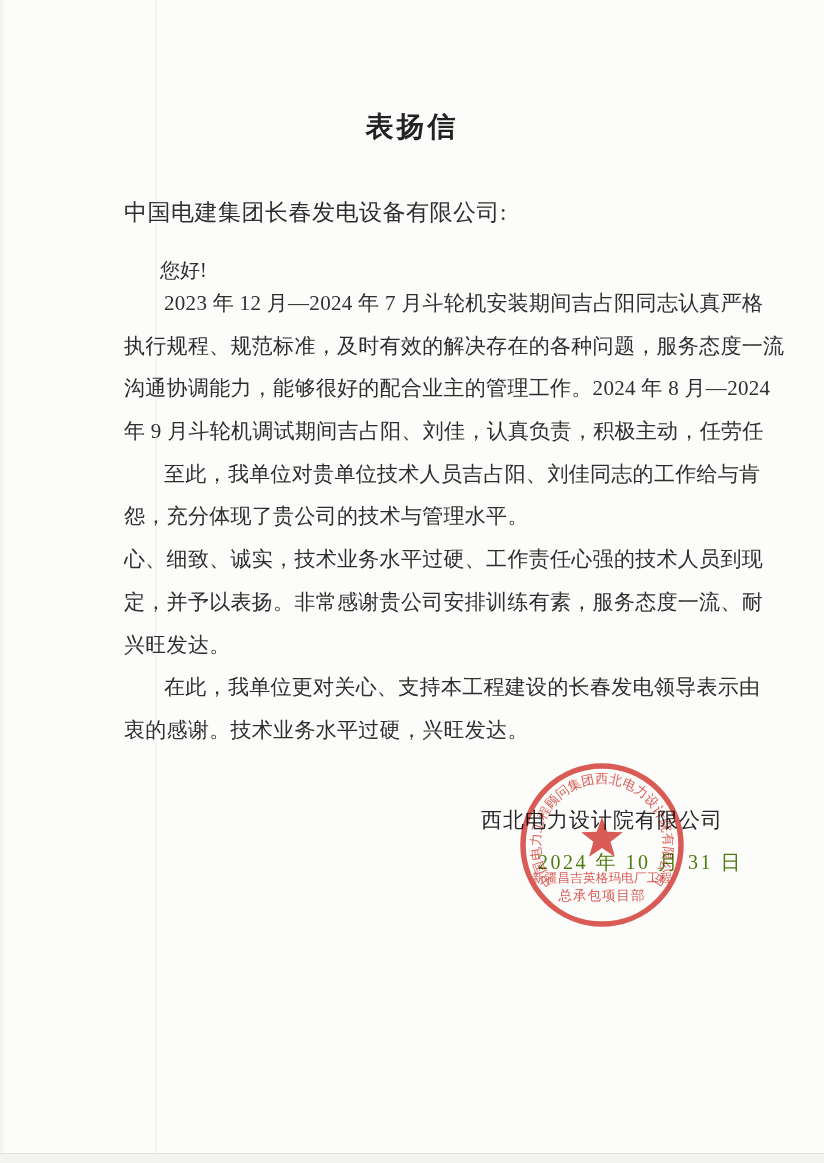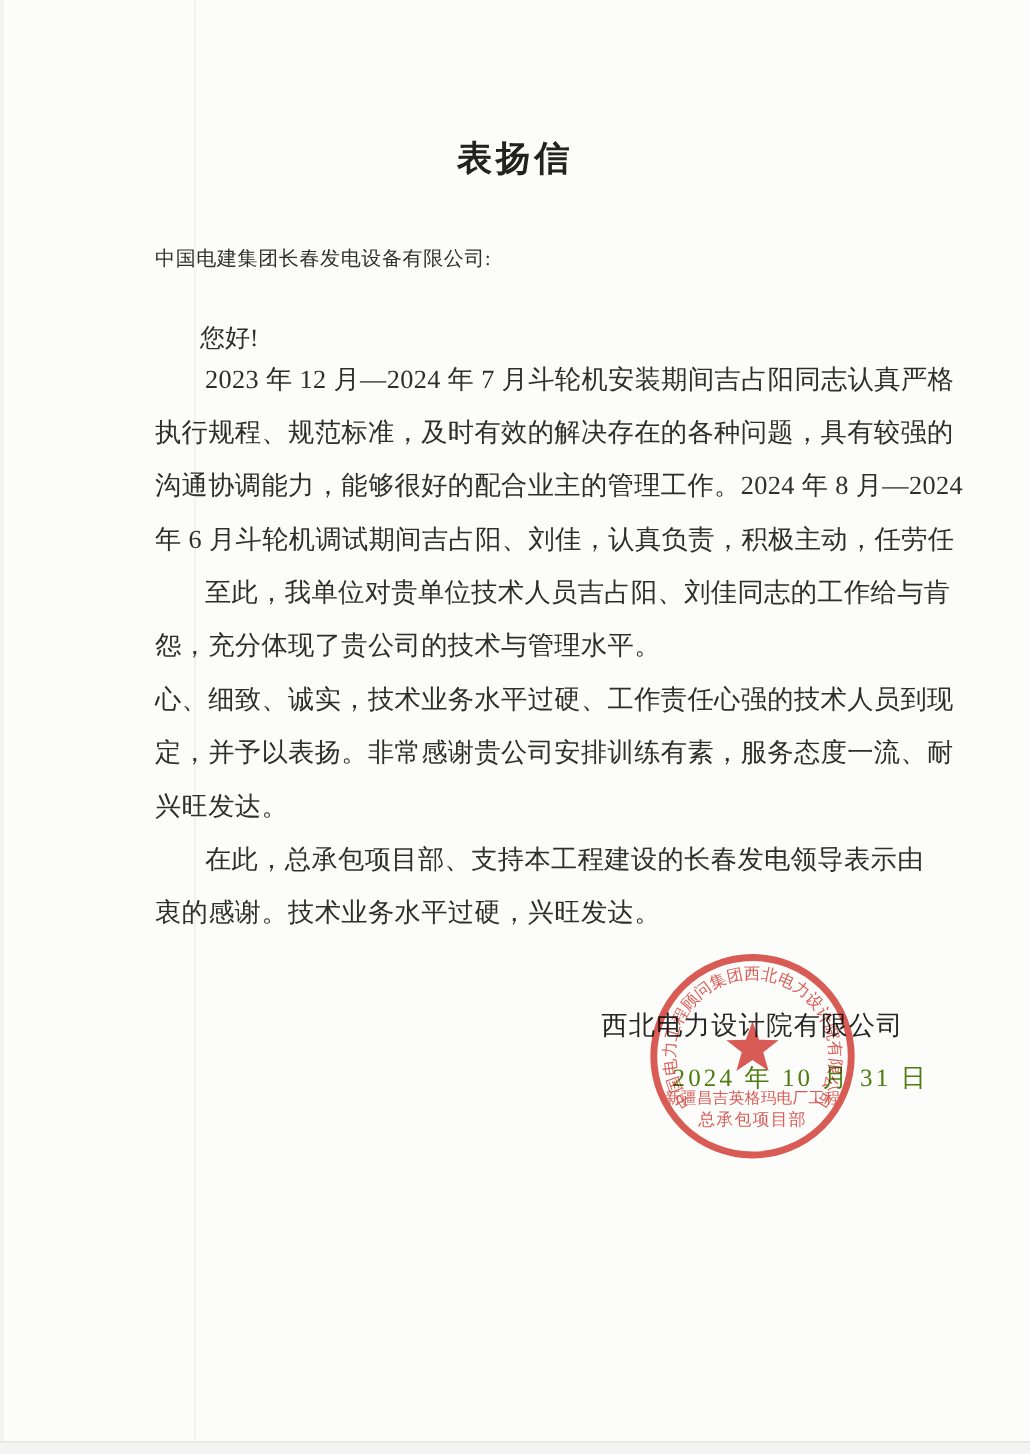--- a/index.html
+++ b/index.html
@@ -24,21 +24,21 @@
     background:#f3f3f2;border-top:1px solid #e2e2e1;
   }
   .title{
     position:absolute;top:108px;left:0;width:824px;
     margin:0;text-align:center;
     font-size:28px;font-weight:bold;color:#222;
     letter-spacing:3px;
   }
   .recipient{
     position:absolute;top:197px;left:124px;
-    font-size:16px;letter-spacing:0.5px;
+    font-size:23px;letter-spacing:0.5px;
   }
   .salutation{
     position:absolute;top:257px;left:160px;
     font-size:20px;
   }
   .body-block{
     position:absolute;top:282px;left:124px;width:578px;
     font-size:21px;letter-spacing:0.3px;
   }
   .body-line{
@@ -68,29 +68,29 @@
   <div class="scan-line-v"></div>
   <div class="scan-edge-bottom"></div>
 
   <h1 class="title">表扬信</h1>
 
   <div class="recipient">中国电建集团长春发电设备有限公司:</div>
   <div class="salutation">您好!</div>
 
   <div class="body-block">
     <div class="body-line indent">2023 年 12 月—2024 年 7 月斗轮机安装期间吉占阳同志认真严格</div>
-    <div class="body-line">执行规程、规范标准，及时有效的解决存在的各种问题，具有较强的</div>
+    <div class="body-line">执行规程、规范标准，及时有效的解决存在的各种问题，服务态度一流</div>
     <div class="body-line">沟通协调能力，能够很好的配合业主的管理工作。2024 年 8 月—2024</div>
-    <div class="body-line">年 6 月斗轮机调试期间吉占阳、刘佳，认真负责，积极主动，任劳任</div>
+    <div class="body-line">年 9 月斗轮机调试期间吉占阳、刘佳，认真负责，积极主动，任劳任</div>
     <div class="body-line indent">至此，我单位对贵单位技术人员吉占阳、刘佳同志的工作给与肯</div>
     <div class="body-line">怨，充分体现了贵公司的技术与管理水平。</div>
     <div class="body-line">心、细致、诚实，技术业务水平过硬、工作责任心强的技术人员到现</div>
     <div class="body-line">定，并予以表扬。非常感谢贵公司安排训练有素，服务态度一流、耐</div>
     <div class="body-line">兴旺发达。</div>
-    <div class="body-line indent">在此，总承包项目部、支持本工程建设的长春发电领导表示由</div>
+    <div class="body-line indent">在此，我单位更对关心、支持本工程建设的长春发电领导表示由</div>
     <div class="body-line">衷的感谢。技术业务水平过硬，兴旺发达。</div>
   </div>
 
   <div class="sig-company">西北电力设计院有限公司</div>
   <div class="sig-date">2024 年 10 月 31 日</div>
 
   <svg class="stamp" viewBox="0 0 178 178" xmlns="http://www.w3.org/2000/svg">
     <circle cx="89" cy="89" r="79" fill="none" stroke-width="5.5" stroke="#d94a43"></circle>
     <defs>
       <path id="ringPath" d="M 40.1 127.2 A 62 62 0 1 1 137.9 127.2" fill="none"></path>

